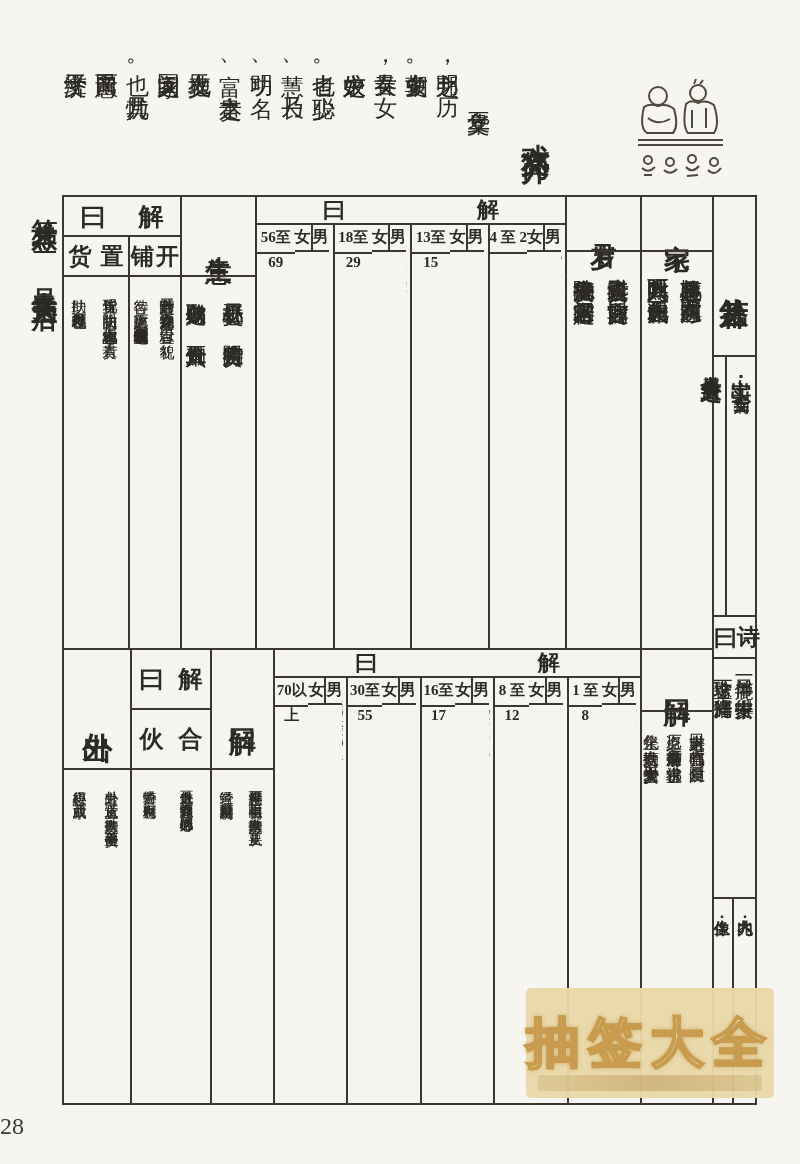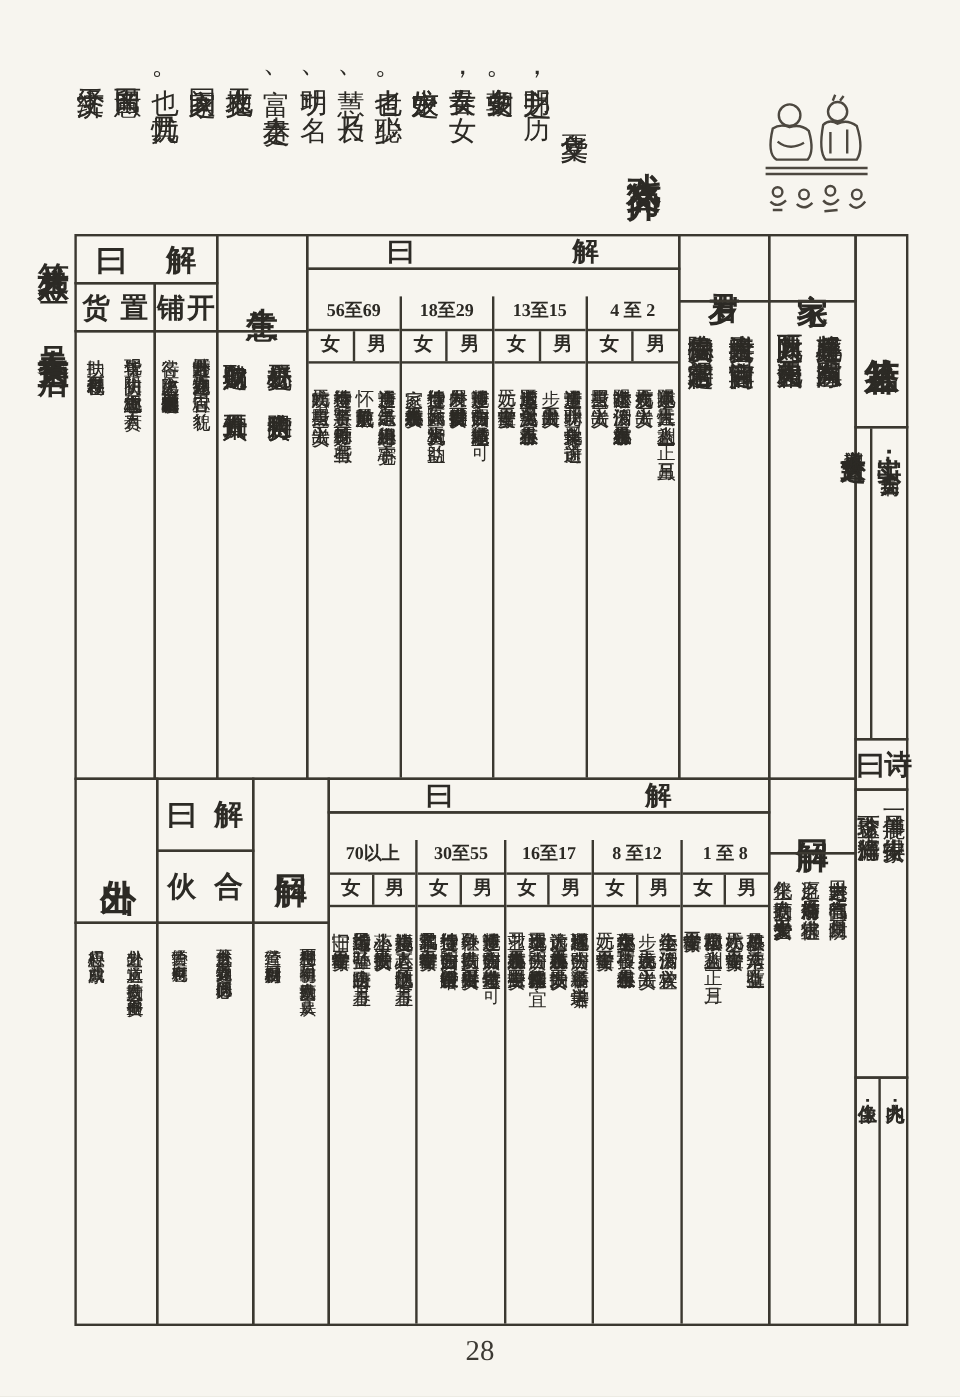--- a/index.html
+++ b/index.html
@@ -10,40 +10,40 @@
   
   .vt{writing-mode:vertical-rl;text-orientation:mixed;}
   .vt p{margin:0;padding:0;}
   
   .h-rtl{display:flex;flex-direction:row-reverse;justify-content:space-around;align-items:center;font-weight:bold;}
   
   .hdrbox{display:flex;align-items:center;justify-content:center;}
   .hdrbox .vt{display:inline-block;font-weight:bold;}
   
   .agegrp{display:flex;flex-direction:row-reverse;}
-  .agecol{flex:1;display:flex;flex-direction:column;min-width:0;margin-top:22px;}
+  .agecol{flex:1;display:flex;flex-direction:row;min-width:0;}
   .agecol:not(:first-child){border-right:2px solid #3b3830;}
   .age-range{height:27px;line-height:25px;text-align:center;font-weight:bold;font-size:15px;border-bottom:2px solid #3b3830;}
   .mf-row{height:25px;display:flex;flex-direction:row-reverse;border-bottom:2px solid #3b3830;font-weight:bold;font-size:16px;}
   .mf-row span{flex:1;text-align:center;line-height:23px;}
   .mf-row span:first-child{border-left:2px solid #3b3830;}
   .agecell{flex:1;writing-mode:vertical-rl;text-orientation:mixed;overflow:hidden;
            font-size:15.5px;line-height:18.4px;padding:9px 2px 2px 2px;}
   .agecell p{margin:0;}
   .b-agecell{line-height:17.6px;}
   
   .cell{overflow:hidden;padding-top:10px;}
   .intro-body p:first-child{padding-top:38px;}
   .wm{background:rgba(233,215,167,0.96);border-radius:5px;display:flex;align-items:center;justify-content:center;}
   .wm-text{font-size:54px;font-weight:bold;letter-spacing:8px;color:#f8eecd;
            -webkit-text-stroke:2px #c89b4e;
            text-shadow:0 0 5px rgba(164,116,34,.65), 1px 1px 0 #c79b4a, -1px -1px 0 #d8b06a;}
   .wm-band{position:absolute;left:12px;right:12px;bottom:7px;height:16px;border-radius:2px;
            background:linear-gradient(90deg, rgba(168,128,58,.18), rgba(168,128,58,.38), rgba(168,128,58,.20));}
-  .pageno{text-align:center;font-size:24px;color:#3c3933;}
+  .pageno{font-size:24px;color:#3c3933;}
   .subj-label{font-weight:bold;font-size:21px;}
   .subj-text{font-size:16.5px;}
 </style>
 </head>
 <body>
 
 <div class="page">
 
   <div class="abs vt intro-body" style="left:58px;top:56px;width:436px;height:136px;font-size:23px;line-height:31px;">
       <p class="vcol">华夏文</p>
@@ -325,16 +325,20 @@
     </div>
   <div class="abs bx" style="left:712px;top:897px;width:45px;height:208px;display:flex;flex-direction:row-reverse;">
     <div class="vt" style="flex:1;padding-top:8px;font-weight:bold;font-size:16px;border-left:2px solid #3b3830;">
       <p>内兆：</p>
     </div>
     <div class="vt" style="flex:1;padding-top:8px;font-weight:bold;font-size:16px;">
       <p>生像：</p>
     </div>
   </div>
 
+  <div class="abs wm" style="left:526px;top:988px;width:248px;height:110px;z-index:50;">
+    <span class="wm-text">抽签大全</span>
+    <span class="wm-band"></span>
+  </div>
 
   <div class="abs pageno" style="left:0;top:1113px;width:800px;">28</div>
 
 </div>
 
 </body></html>

